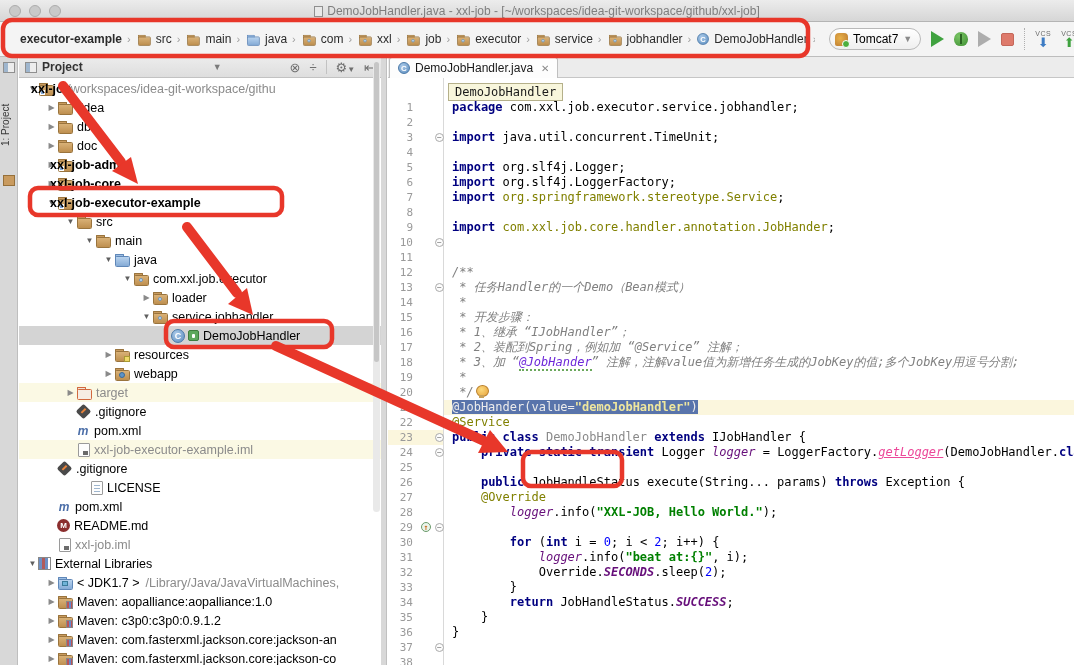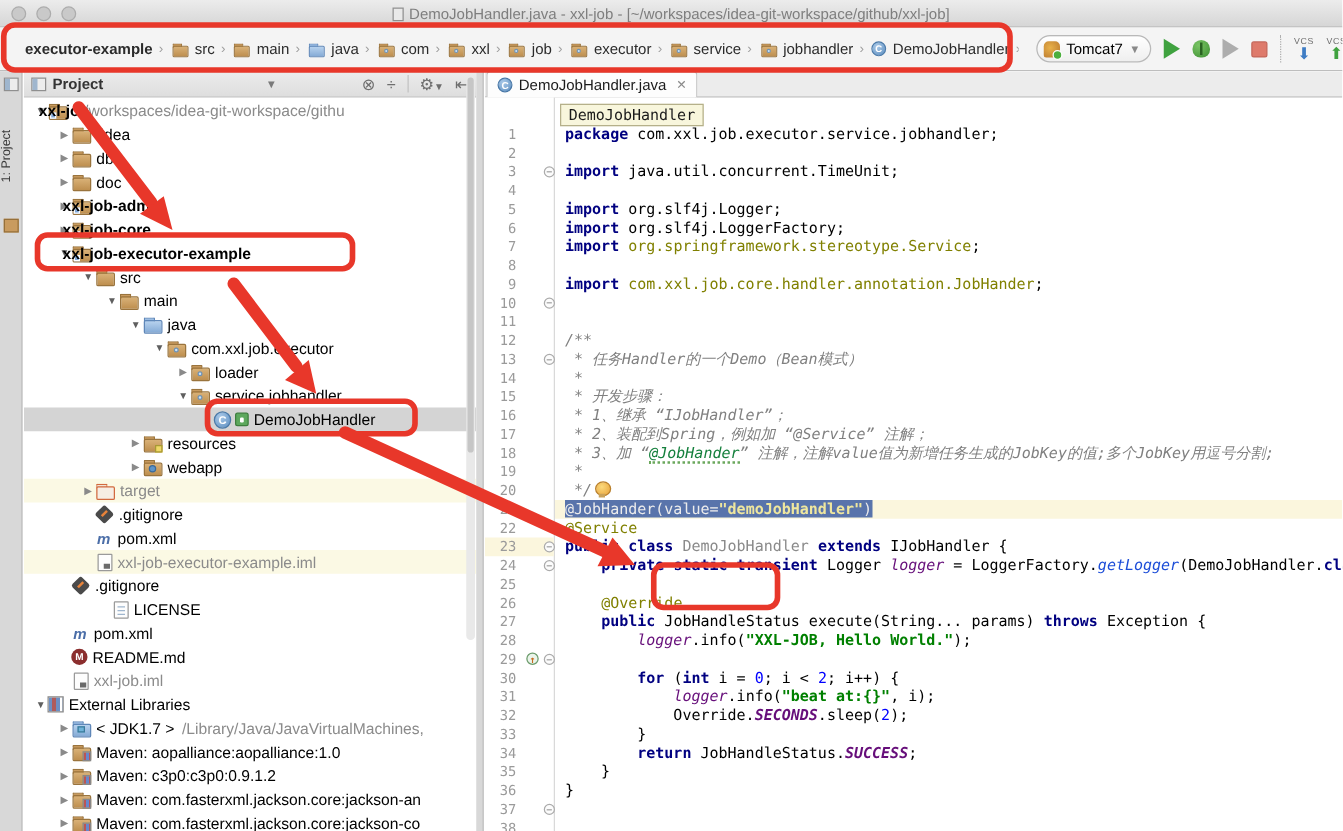--- a/index.html
+++ b/index.html
@@ -119,27 +119,27 @@
   .fold { position:absolute; right:-1px; top:3px; width:9px; height:9px; border-radius:50%; border:1px solid #ABABAB; background:#FCFCFC;
     color:#7A7A7A; font-size:8px; line-height:7px; text-align:center; z-index:3; }
   .code { flex:1; position:relative; overflow:hidden; padding-top:22px; }
   .crow { height:15px; line-height:15px; white-space:pre; font-family:"DejaVu Sans Mono", monospace; font-size:12px; color:#000; padding-left:8px; }
   .crow.cur { background:#FBF6DD; }
   .tk-k { color:#000080; font-weight:bold; }
   .tk-d { color:#000; }
   .tk-o { color:#808000; }
   .tk-a { color:#808000; }
   .tk-c { color:#808080; font-style:italic; }
-  .tk-cw { color:#15803d; font-style:italic; border-bottom:2px dotted #6BA85C; }
+  .tk-cw { color:#6d28d9; font-style:italic; border-bottom:2px dotted #6BA85C; }
   .tk-ct { color:#808080; font-style:italic; font-weight:bold; text-decoration:underline; }
   .tk-s { color:#008000; font-weight:bold; }
   .tk-n { color:#0000FF; }
   .tk-f { color:#660E7A; font-style:italic; }
   .tk-sf { color:#660E7A; font-style:italic; font-weight:bold; }
-  .tk-m { color:#1d4ed8; font-style:italic; }
+  .tk-m { color:#ec4899; font-style:italic;text-decoration:underline; }
   .tk-g { color:#8A8A8A; }
   .selband { background:#5974AB; }
   .tk-sd { color:#ECECEC; }
   .tk-ss { color:#EFE79E; font-weight:bold; }
   .bulb { position:absolute; width:11px; height:13px; z-index:4; }
   .bulb::before { content:""; position:absolute; left:0; top:0; width:11px; height:10px; border-radius:50%; background:radial-gradient(circle at 40% 35%, #FBD97C, #E8A23A); border:1px solid #B97F2A; }
   .bulb::after { content:""; position:absolute; left:3px; bottom:0; width:5px; height:3px; background:#C9A25A; }
 
   .tooltip { position:absolute; left:60px; top:26px; background:#F8F6DC; border:1px solid #B5B08A; padding:1px 6px;
     font-family:"DejaVu Sans Mono", monospace; font-size:12px; color:#1A1A1A; z-index:20; }
@@ -533,22 +533,22 @@
           <div class="crow"><span class="tk-c"> * 1、继承 “IJobHandler”；</span></div>
           <div class="crow"><span class="tk-c"> * 2、装配到Spring，例如加 “@Service” 注解；</span></div>
           <div class="crow"><span class="tk-c"> * 3、加 “</span><span class="tk-cw">@JobHander</span><span class="tk-c">” 注解，注解value值为新增任务生成的JobKey的值;多个JobKey用逗号分割;</span></div>
           <div class="crow"><span class="tk-c"> *</span></div>
           <div class="crow" style="position: relative;"><span class="tk-c"> */</span><span class="bulb" style="position: absolute; margin-left: 2px;"></span></div>
           <div class="crow cur"><span class="selband"><span class="tk-sd">@JobHander(value=</span><span class="tk-ss">"demoJobHandler"</span><span class="tk-sd">)</span></span></div>
           <div class="crow"><span class="tk-a">@Service</span></div>
           <div class="crow"><span class="tk-k">public class </span><span class="tk-g">DemoJobHandler</span><span class="tk-d"> </span><span class="tk-k">extends</span><span class="tk-d"> IJobHandler {</span></div>
           <div class="crow"><span class="tk-d">    </span><span class="tk-k">private static transient </span><span class="tk-d">Logger </span><span class="tk-f">logger</span><span class="tk-d"> = LoggerFactory.</span><span class="tk-m">getLogger</span><span class="tk-d">(DemoJobHandler.</span><span class="tk-k">class</span></div>
           <div class="crow"></div>
+          <div class="crow"><span class="tk-d">    </span><span class="tk-k">public </span><span class="tk-d">JobHandleStatus execute(String... params) </span><span class="tk-k">throws </span><span class="tk-d">Exception {</span></div>
           <div class="crow"><span class="tk-d">    </span><span class="tk-a">@Override</span></div>
-          <div class="crow"><span class="tk-d">    </span><span class="tk-k">public </span><span class="tk-d">JobHandleStatus execute(String... params) </span><span class="tk-k">throws </span><span class="tk-d">Exception {</span></div>
           <div class="crow"><span class="tk-d">        </span><span class="tk-f">logger</span><span class="tk-d">.info(</span><span class="tk-s">"XXL-JOB, Hello World."</span><span class="tk-d">);</span></div>
           <div class="crow"></div>
           <div class="crow"><span class="tk-d">        </span><span class="tk-k">for </span><span class="tk-d">(</span><span class="tk-k">int </span><span class="tk-d">i = </span><span class="tk-n">0</span><span class="tk-d">; i &lt; </span><span class="tk-n">2</span><span class="tk-d">; i++) {</span></div>
           <div class="crow"><span class="tk-d">            </span><span class="tk-f">logger</span><span class="tk-d">.info(</span><span class="tk-s">"beat at:{}"</span><span class="tk-d">, i);</span></div>
           <div class="crow"><span class="tk-d">            Override.</span><span class="tk-sf">SECONDS</span><span class="tk-d">.sleep(</span><span class="tk-n">2</span><span class="tk-d">);</span></div>
           <div class="crow"><span class="tk-d">        }</span></div>
           <div class="crow"><span class="tk-d">        </span><span class="tk-k">return </span><span class="tk-d">JobHandleStatus.</span><span class="tk-sf">SUCCESS</span><span class="tk-d">;</span></div>
           <div class="crow"><span class="tk-d">    }</span></div>
           <div class="crow"><span class="tk-d">}</span></div>
         </div>

